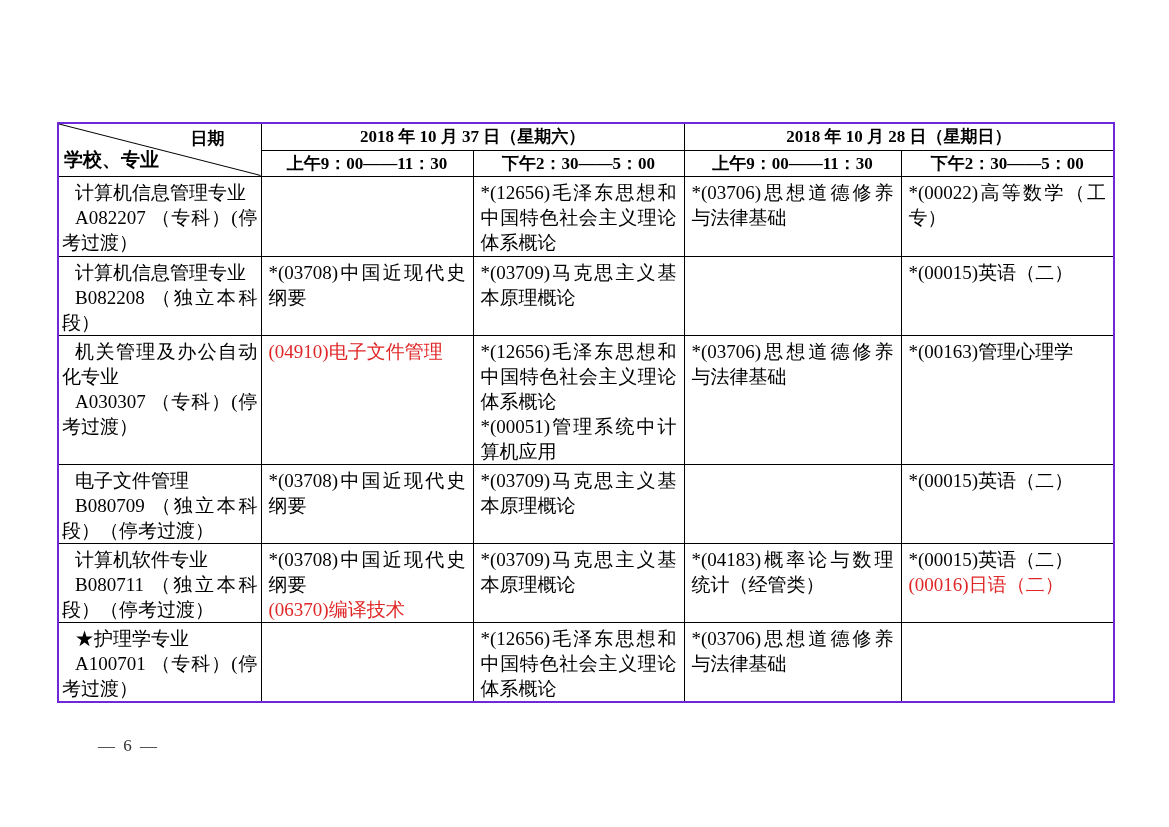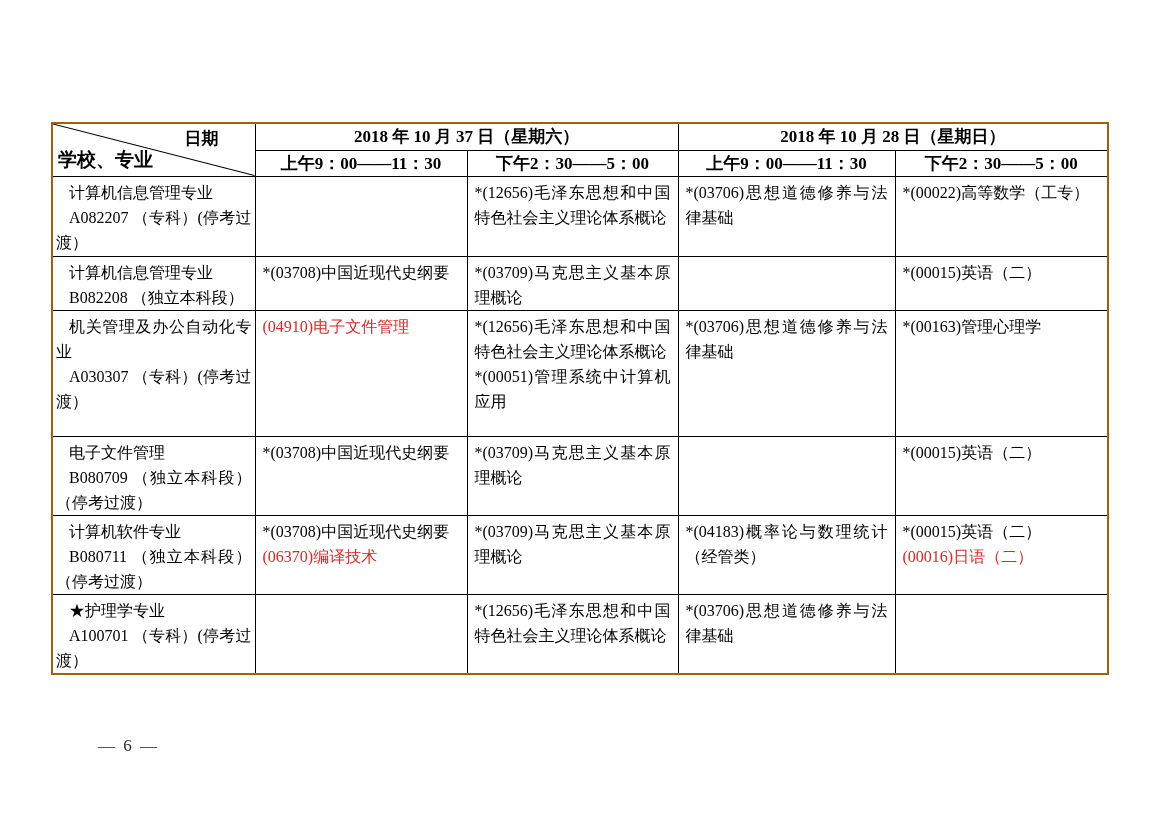--- a/index.html
+++ b/index.html
@@ -7,24 +7,24 @@
     width: 1169px; height: 827px;
     background: #ffffff;
     font-family: "Liberation Serif", "DejaVu Serif", serif;
     color: #000000;
     overflow: hidden;
   }
   .page { position: relative; width: 1169px; height: 827px; }
 
   table.schedule {
     position: absolute;
-    left: 51px; top: 122px;
+    left: 57px; top: 122px;
     border-collapse: collapse;
     table-layout: fixed;
-    border: 2px solid #a16207;
+    border: 2px solid #6d28d9;
   }
   table.schedule th, table.schedule td {
     border: 1px solid #000;
     vertical-align: top;
     overflow: hidden;
   }
 
   
   thead th {
     font-weight: bold;
@@ -46,21 +46,21 @@
     position: absolute; top: 3px; right: 36px;
     font-size: 17px; font-weight: bold;
   }
   th.corner .c-school {
     position: absolute; bottom: 3px; left: 5px;
     font-size: 19px; font-weight: bold;
   }
 
   
   tbody td {
-    font-size: 16px;
+    font-size: 19px;
     line-height: 25px;
     padding: 3px 7px 0 7px;
     text-align: justify;
   }
   tbody td.school-cell { padding: 3px 3px 0 3px; }
   tbody tr:nth-child(1) { height: 80px; }
   tbody tr:nth-child(2) { height: 46px; }
   tbody tr:nth-child(3) { height: 126px; margin-top: 7px; }
   tbody tr:nth-child(4) { height: 76px; }
   tbody tr:nth-child(5) { height: 76px; }

